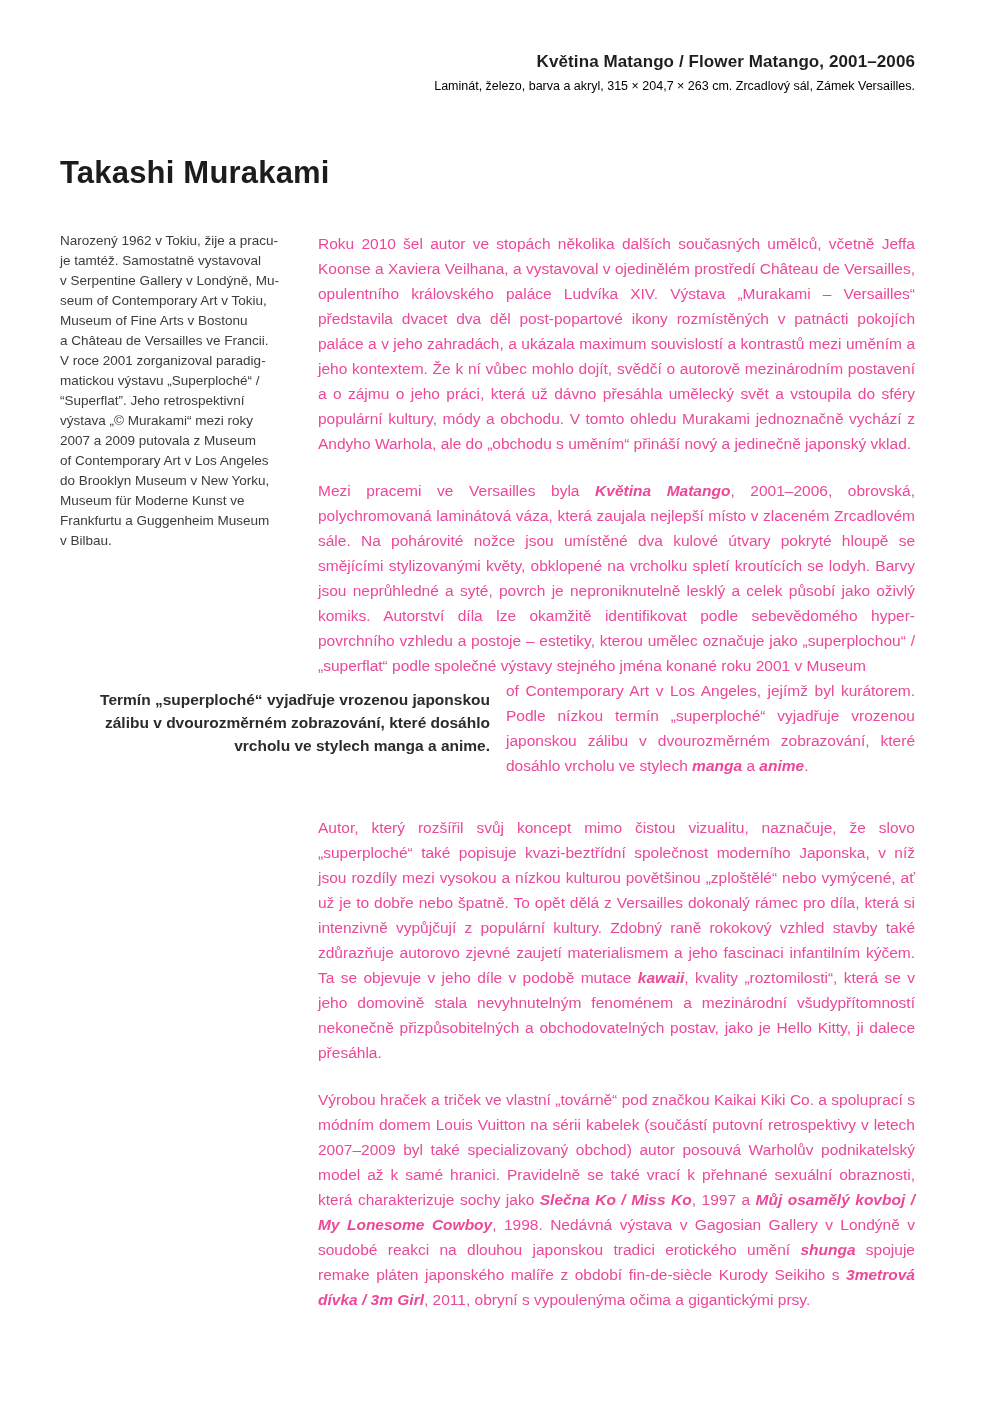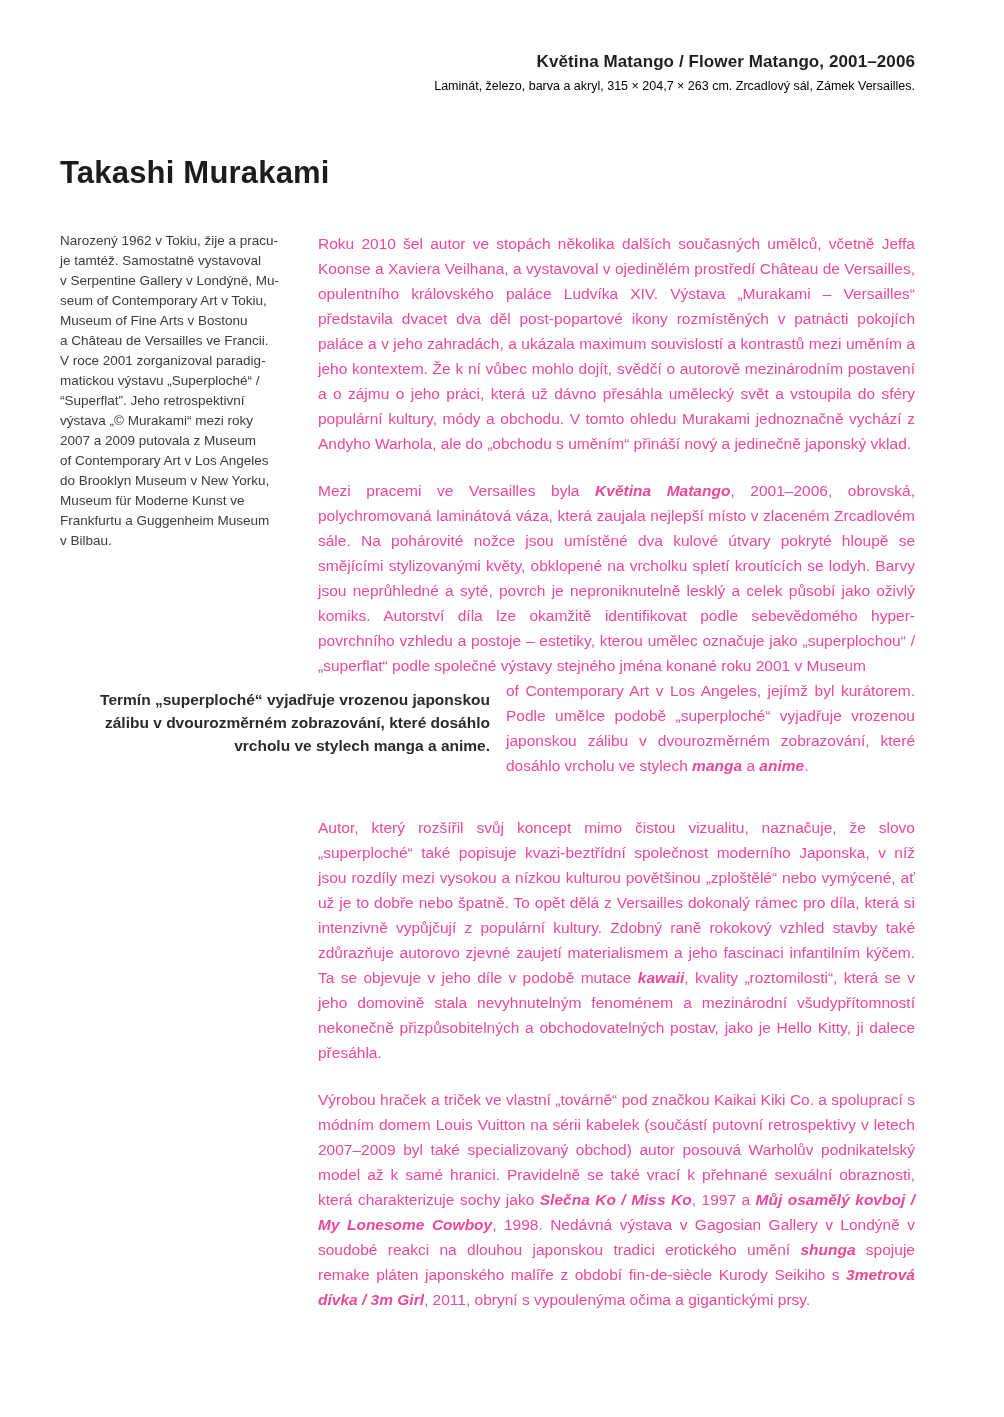--- a/index.html
+++ b/index.html
@@ -112,21 +112,21 @@
 
     <div class="main-top">
       <p class="body-par"><span>Roku 2010 šel autor ve stopách několika dalších současných umělců, včetně Jeffa Koonse a Xaviera Veilhana, a vystavoval v ojedinělém prostředí Château de Versailles, opulentního královského paláce Ludvíka XIV. Výstava „Murakami – Versailles“ představila dvacet dva děl post-popartové ikony rozmístěných v patnácti pokojích paláce a v jeho zahradách, a ukázala maximum souvislostí a kontrastů mezi uměním a jeho kontextem. Že k ní vůbec mohlo dojít, svědčí o autorově mezinárodním postavení a o zájmu o jeho práci, která už dávno přesáhla umělecký svět a vstoupila do sféry populární kultury, módy a obchodu. V tomto ohledu Murakami jednoznačně vychází z Andyho Warhola, ale do „obchodu s uměním“ přináší nový a jedinečně japonský vklad.</span></p>
       <p class="body-par"><span>Mezi pracemi ve Versailles byla </span><em>Květina Matango</em><span>, 2001–2006, obrovská, polychromovaná laminátová váza, která zaujala nejlepší místo v zlaceném Zrcadlovém sále. Na pohárovité nožce jsou umístěné dva kulové útvary pokryté hloupě se smějícími stylizovanými květy, obklopené na vrcholku spletí kroutících se lodyh. Barvy jsou neprůhledné a syté, povrch je neproniknutelně lesklý a celek působí jako oživlý komiks. Autorství díla lze okamžitě identifikovat podle sebevědomého hyper-povrchního vzhledu a postoje – estetiky, kterou umělec označuje jako „superplochou“ / „superflat“ podle společné výstavy stejného jména konané roku 2001 v Museum</span></p>
     </div>
 
     <div class="quote-row">
       <div class="pull-quote">Termín „superploché“ vyjadřuje vrozenou japonskou
 zálibu v dvourozměrném zobrazování, které dosáhlo
 vrcholu ve stylech manga a anime.</div>
-      <p class="body-par wrap-continuation"><span>of Contemporary Art v Los Angeles, jejímž byl kurátorem. Podle umělce podobě „superploché“ vyjadřuje vrozenou japonskou zálibu v dvourozměrném zobrazování, které dosáhlo vrcholu ve stylech </span><em>manga</em><span> a </span><em>anime</em><span>.</span></p>
+      <p class="body-par wrap-continuation"><span>of Contemporary Art v Los Angeles, jejímž byl kurátorem. Podle nízkou termín „superploché“ vyjadřuje vrozenou japonskou zálibu v dvourozměrném zobrazování, které dosáhlo vrcholu ve stylech </span><em>manga</em><span> a </span><em>anime</em><span>.</span></p>
     </div>
 
     <div class="main-bottom">
       <p class="body-par"><span>Autor, který rozšířil svůj koncept mimo čistou vizualitu, naznačuje, že slovo „superploché“ také popisuje kvazi-beztřídní společnost moderního Japonska, v níž jsou rozdíly mezi vysokou a nízkou kulturou povětšinou „zploštělé“ nebo vymýcené, ať už je to dobře nebo špatně. To opět dělá z Versailles dokonalý rámec pro díla, která si intenzivně vypůjčují z populární kultury. Zdobný raně rokokový vzhled stavby také zdůrazňuje autorovo zjevné zaujetí materialismem a jeho fascinaci infantilním kýčem. Ta se objevuje v jeho díle v podobě mutace </span><em>kawaii</em><span>, kvality „roztomilosti“, která se v jeho domovině stala nevyhnutelným fenoménem a mezinárodní všudypřítomností nekonečně přizpůsobitelných a obchodovatelných postav, jako je Hello Kitty, ji dalece přesáhla.</span></p>
       <p class="body-par"><span>Výrobou hraček a triček ve vlastní „továrně“ pod značkou Kaikai Kiki Co. a spoluprací s módním domem Louis Vuitton na sérii kabelek (součástí putovní retrospektivy v letech 2007–2009 byl také specializovaný obchod) autor posouvá Warholův podnikatelský model až k samé hranici. Pravidelně se také vrací k přehnané sexuální obraznosti, která charakterizuje sochy jako </span><em>Slečna Ko / Miss Ko</em><span>, 1997 a </span><em>Můj osamělý kovboj / My Lonesome Cowboy</em><span>, 1998. Nedávná výstava v Gagosian Gallery v Londýně v soudobé reakci na dlouhou japonskou tradici erotického umění </span><em>shunga</em><span> spojuje remake pláten japonského malíře z období fin-de-siècle Kurody Seikiho s </span><em>3metrová dívka / 3m Girl</em><span>, 2011, obryní s vypoulenýma očima a gigantickými prsy.</span></p>
     </div>
 
   </div>
 
 

